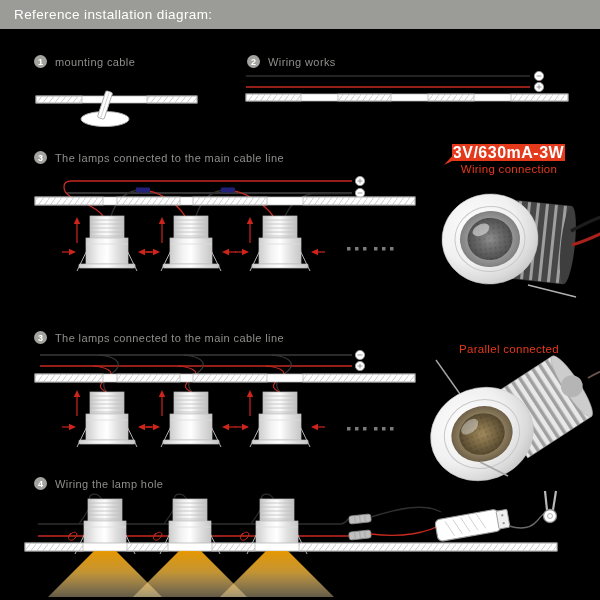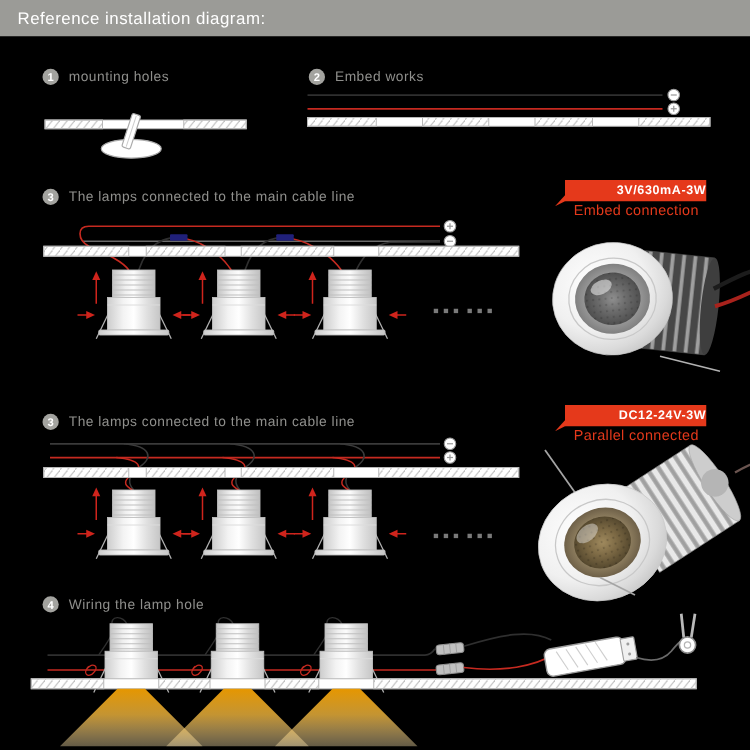--- a/index.html
+++ b/index.html
@@ -8,21 +8,21 @@
   #art{position:absolute;left:0;top:0;width:600px;height:600px;}
   .hdr{position:absolute;left:0;top:0;width:600px;height:29px;background:#9b9b97;
        color:#fff;font-size:13.5px;letter-spacing:.4px;line-height:29px;padding-left:14px;
        box-sizing:border-box;}
   .step{position:absolute;display:flex;align-items:center;gap:8px;}
   .circ{width:13px;height:13px;border-radius:50%;background:#a3a39f;color:#fff;
         font-size:9px;font-weight:bold;display:flex;align-items:center;justify-content:center;
         flex:0 0 13px;}
   .lbl{font-size:11px;letter-spacing:.4px;color:#8f8f8c;white-space:nowrap;}
   .badge{position:absolute;width:113px;height:17px;background:#e5391b;color:#fff;
-         font-size:10px;font-weight:bold;letter-spacing:.5px;text-align:right;
+         font-size:16px;font-weight:bold;letter-spacing:.5px;text-align:center;
          line-height:17px;}
   .badge::before{content:'';position:absolute;left:-8px;bottom:-4px;width:10px;height:11px;
          background:#e5391b;clip-path:polygon(100% 0,100% 55%,0 100%);}
   .conn{position:absolute;width:128px;text-align:center;color:#e5391b;font-size:11.5px;
         letter-spacing:.3px;}
 </style>
 </head>
 <body>
 
 <div id="canvas">
@@ -304,38 +304,37 @@
     </g>
   </g>
 </svg>
 
 <div class="hdr">
   <span>Reference installation diagram:</span>
 </div>
 
 <div class="step" style="left:34px;top:55px">
   <span class="circ">1</span>
-  <span class="lbl">mounting holes</span>
+  <span class="lbl">mounting cable</span>
 </div>
 <div class="step" style="left:247px;top:55px">
   <span class="circ">2</span>
-  <span class="lbl">Embed works</span>
+  <span class="lbl">Wiring works</span>
 </div>
 <div class="step" style="left:34px;top:151px">
   <span class="circ">3</span>
   <span class="lbl">The lamps connected to the main cable line</span>
 </div>
 <div class="step" style="left:34px;top:331px">
   <span class="circ">3</span>
   <span class="lbl">The lamps connected to the main cable line</span>
 </div>
 <div class="step" style="left:34px;top:477px">
   <span class="circ">4</span>
   <span class="lbl">Wiring the lamp hole</span>
 </div>
 
 <div class="badge" style="left:452px;top:144px">3V/630mA-3W</div>
-<div class="conn" style="left:445px;top:163px">Embed connection</div>
-
-<div class="badge" style="left:452px;top:324px">DC12-24V-3W</div>
+<div class="conn" style="left:445px;top:163px">Wiring connection</div>
+
 <div class="conn" style="left:445px;top:343px">Parallel connected</div>
 
 </div>
 
 </body></html>

